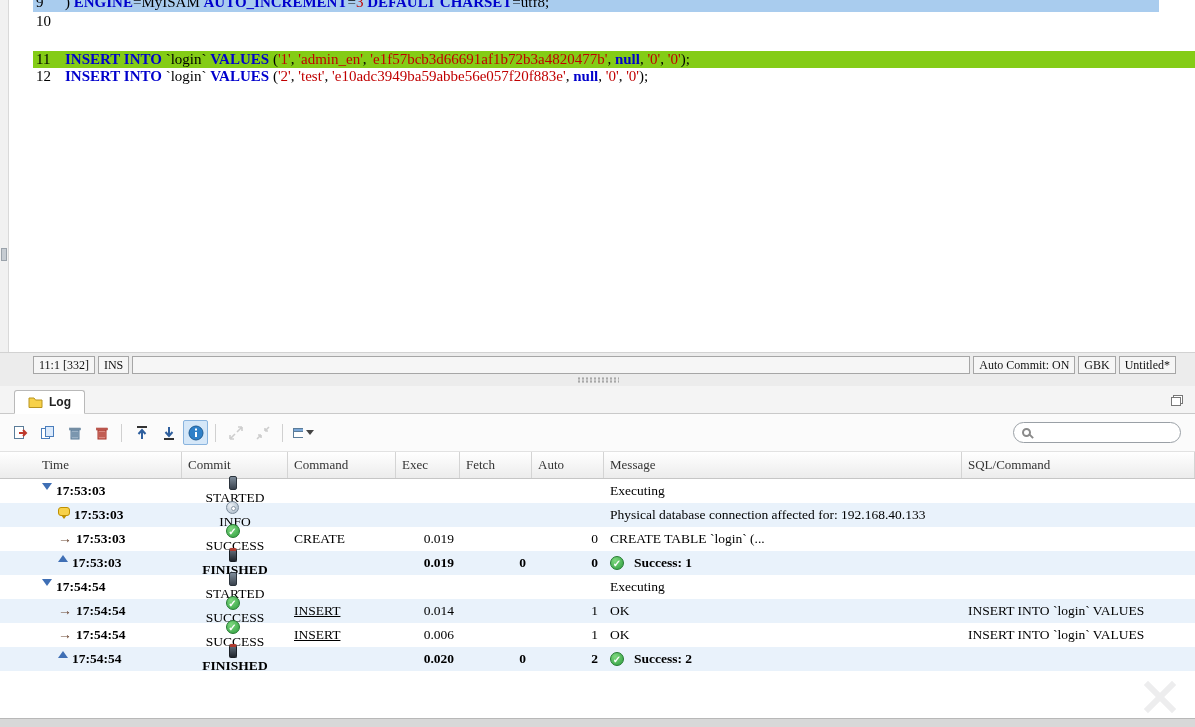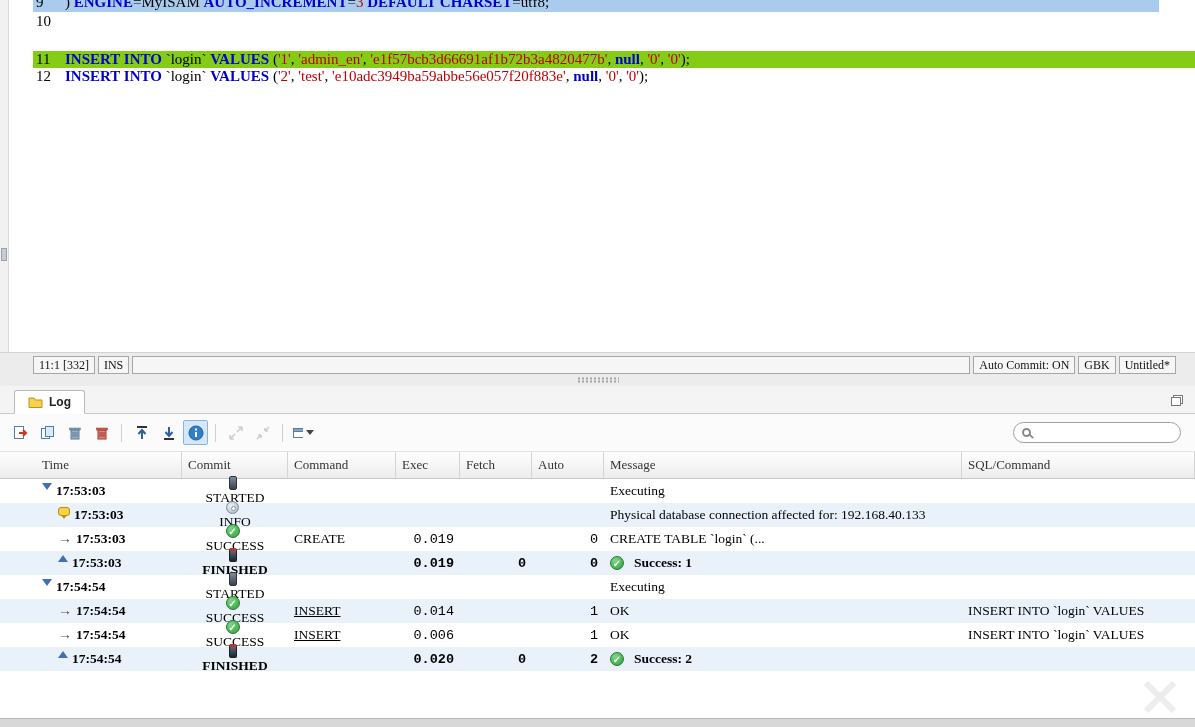--- a/index.html
+++ b/index.html
@@ -54,21 +54,21 @@
   
   .lgrid { display:grid; grid-template-columns:146px 106px 108px 64px 72px 72px 358px 1fr; padding-left:36px; }
   .lheader { height:27px; align-items:stretch; background:linear-gradient(#ffffff,#ececec); border-bottom:1px solid #c6c6c6; font-size:13px; color:#333; }
   .hcell { display:flex; align-items:center; padding:0 6px; border-right:1px solid #d4d4d4; cursor:pointer; }
   .lrow { height:24px; align-items:center; font-size:13.5px; }
   .lrow.shade { background:#e9f2fb; }
   .lrow.bold .cell, .lrow.bold .cell span { font-weight:bold; }
   .cell { padding:0 6px; overflow:hidden; white-space:nowrap; }
   .c-time { display:flex; align-items:flex-start; gap:4px; font-weight:bold; }
   .c-time.child { padding-left:22px; }
-  .c-exec, .c-fetch, .c-rows { text-align:right;font-family:Liberation Mono, monospace; }
+  .c-exec, .c-fetch, .c-rows { text-align:right; }
   .c-msg { display:flex; align-items:center; gap:5px; }
   .cmd-link { text-decoration:underline; cursor:pointer; }
 
   
   .exp { flex:none; display:inline-block; }
   .exp-down { width:0; height:0; border-left:5px solid transparent; border-right:5px solid transparent; border-top:7px solid #3f6fb5; }
   .exp-up { width:0; height:0; border-left:5px solid transparent; border-right:5px solid transparent; border-bottom:7px solid #3f6fb5; }
   .exp-arrow::before { content:"\2192"; color:#6b4632; font-weight:bold; font-size:14px; line-height:1; }
   .exp-bubble { width:12px; height:9px; background:#f7d14a; border:1px solid #bf9000; border-radius:3px; position:relative; }
   .exp-bubble::after { content:""; position:absolute; left:2px; bottom:-4px; border-left:3px solid transparent; border-right:3px solid transparent; border-top:4px solid #bf9000; }

